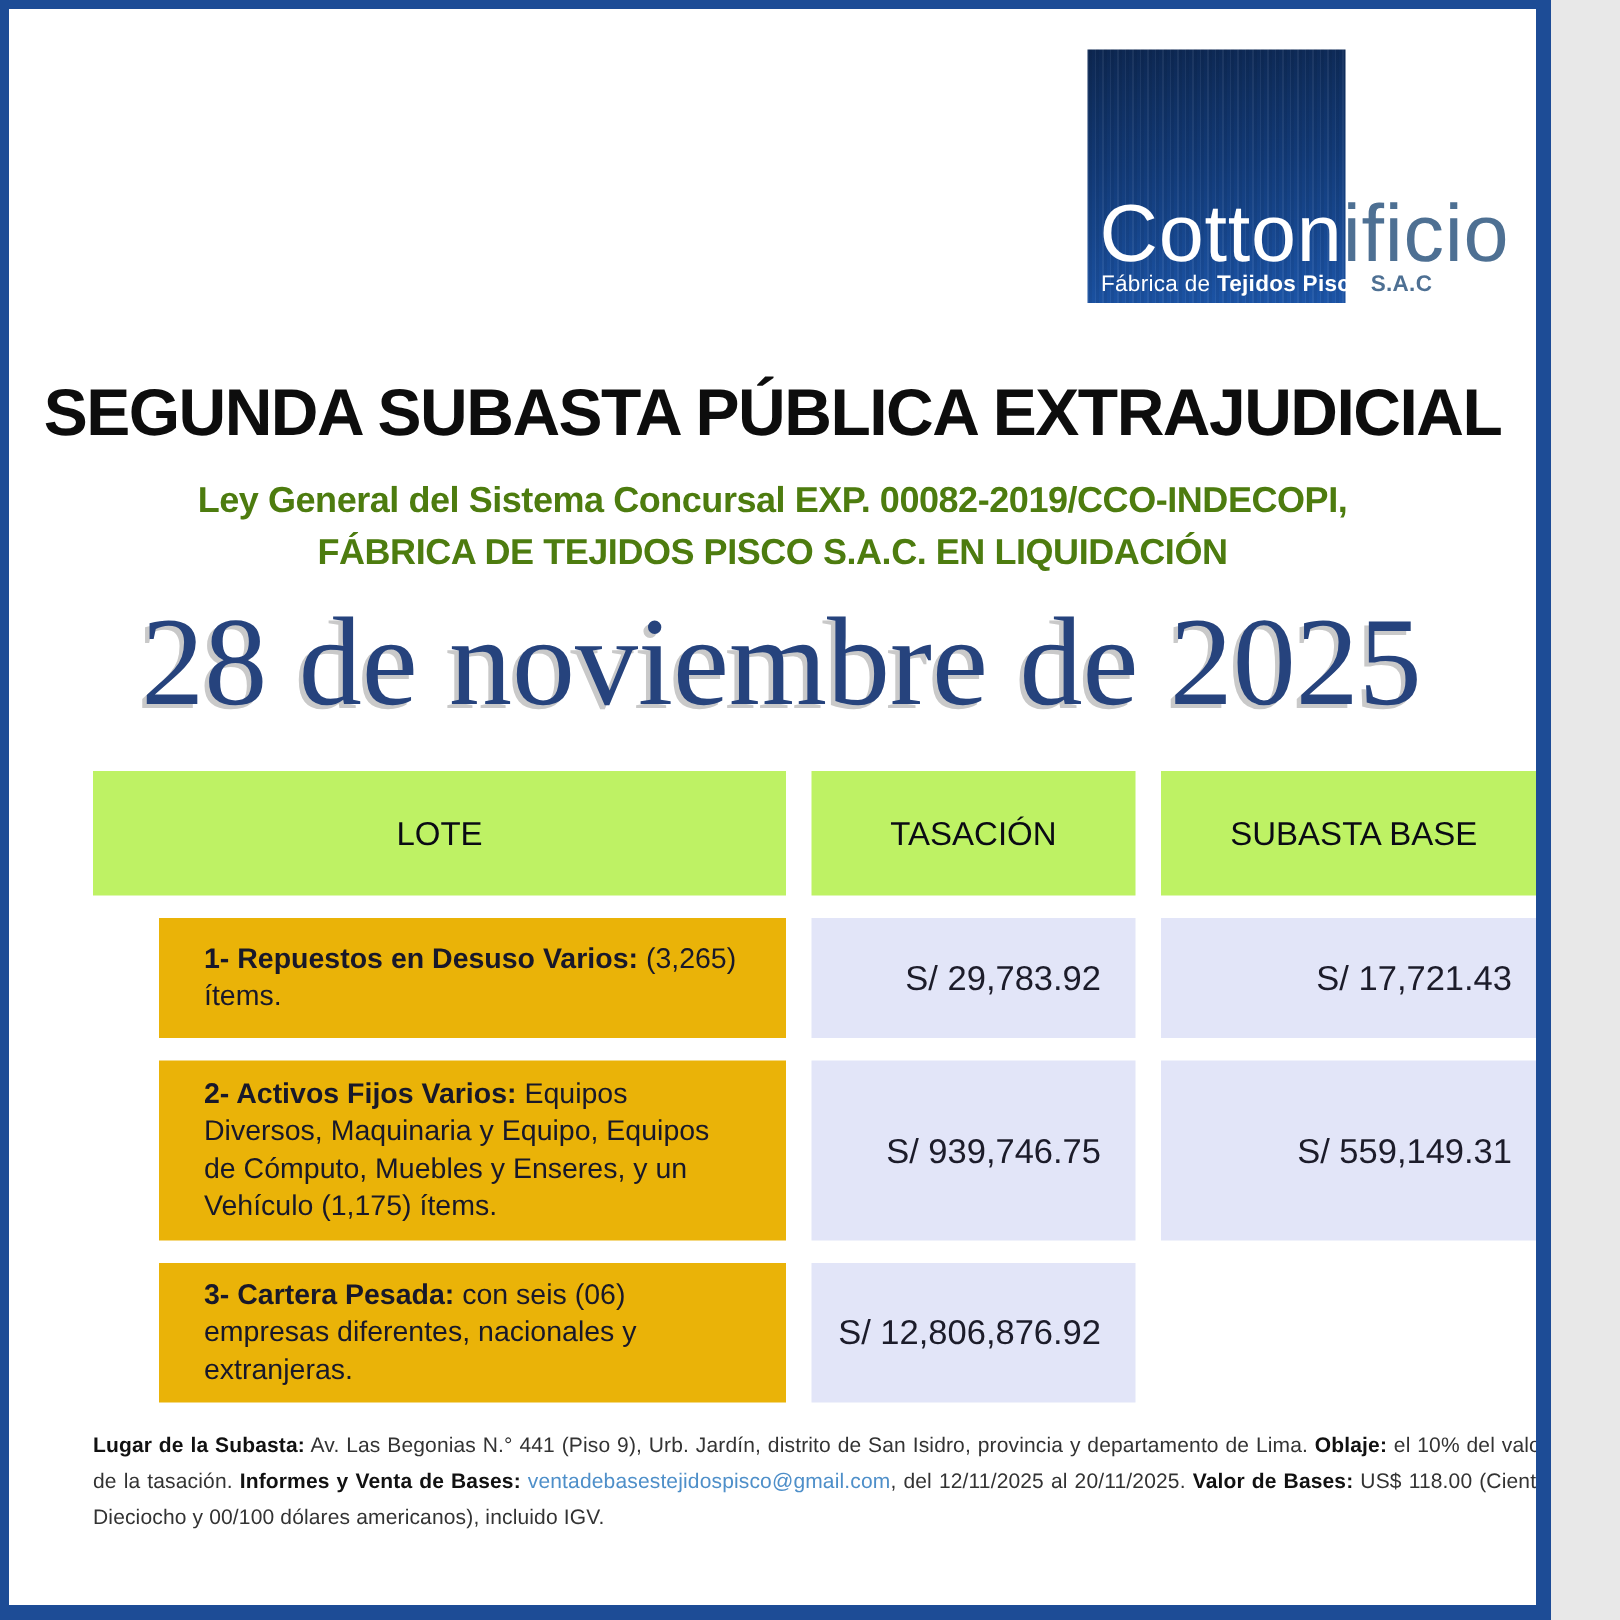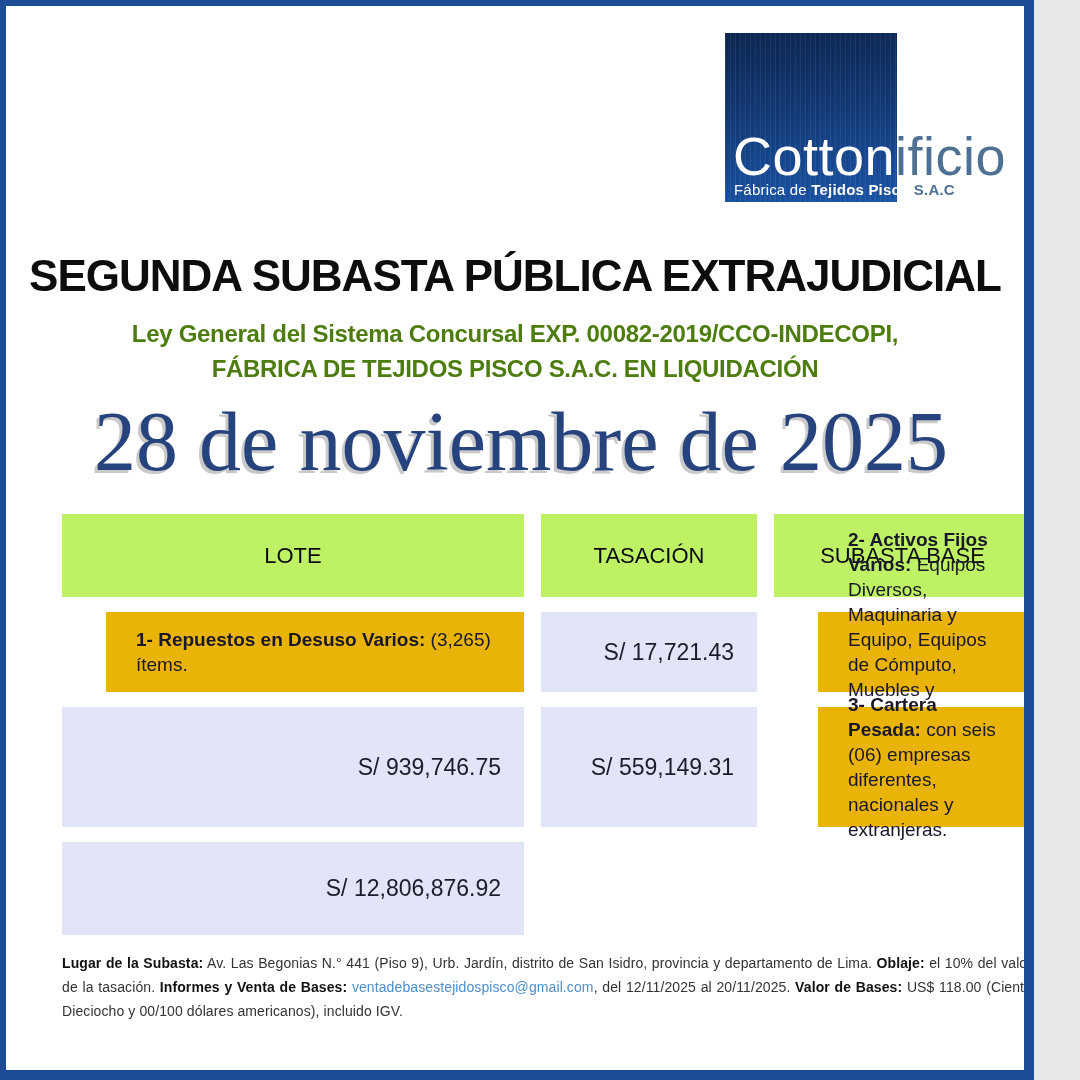--- a/index.html
+++ b/index.html
@@ -122,20 +122,21 @@
     <div class="date">28 de noviembre de 2025</div>
 
     <div class="lots">
       <div class="cell th">LOTE</div>
       <div class="cell th">TASACIÓN</div>
       <div class="cell th">SUBASTA BASE</div>
 
       <div class="cell td-lote">
           <span><b>1- Repuestos en Desuso Varios:</b><span> (3,265) ítems.</span></span>
         </div>
+      <div class="cell td-val">S/ 29,783.92</div>
       <div class="cell td-val">S/ 17,721.43</div>
 
       <div class="cell td-lote">
           <span><b>2- Activos Fijos Varios:</b><span> Equipos Diversos, Maquinaria y Equipo, Equipos de Cómputo, Muebles y Enseres, y un Vehículo (1,175) ítems.</span></span>
         </div>
       <div class="cell td-val">S/ 939,746.75</div>
       <div class="cell td-val">S/ 559,149.31</div>
 
       <div class="cell td-lote">
           <span><b>3- Cartera Pesada:</b><span> con seis (06) empresas diferentes, nacionales y extranjeras.</span></span>

